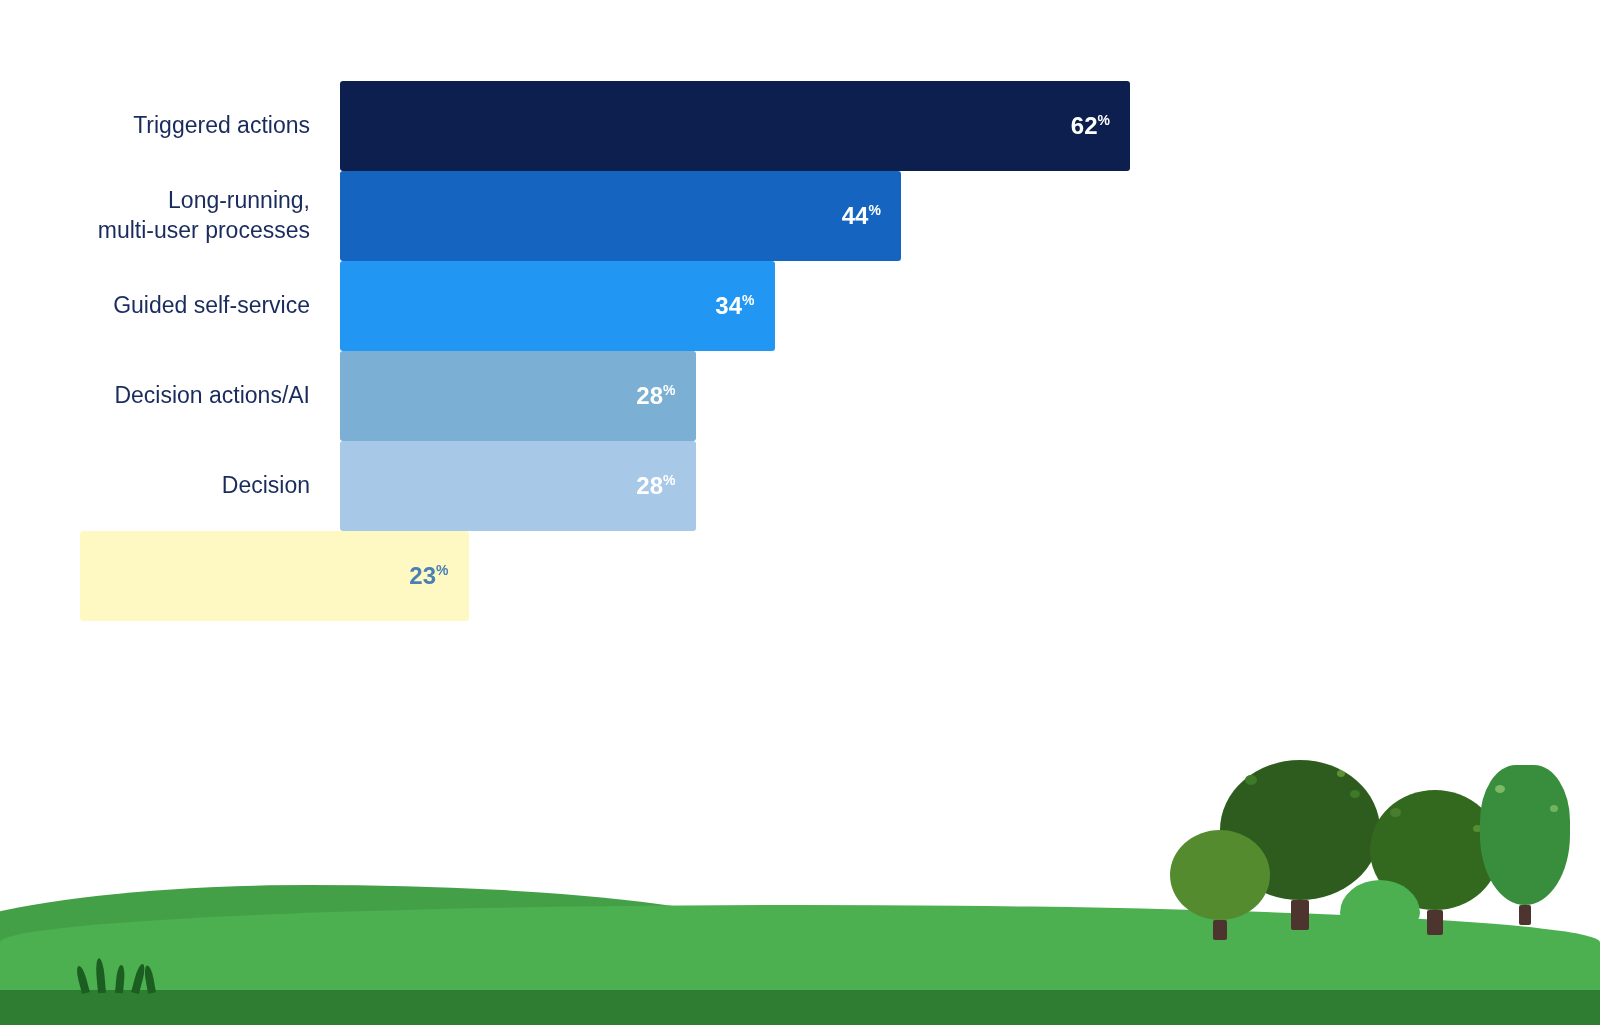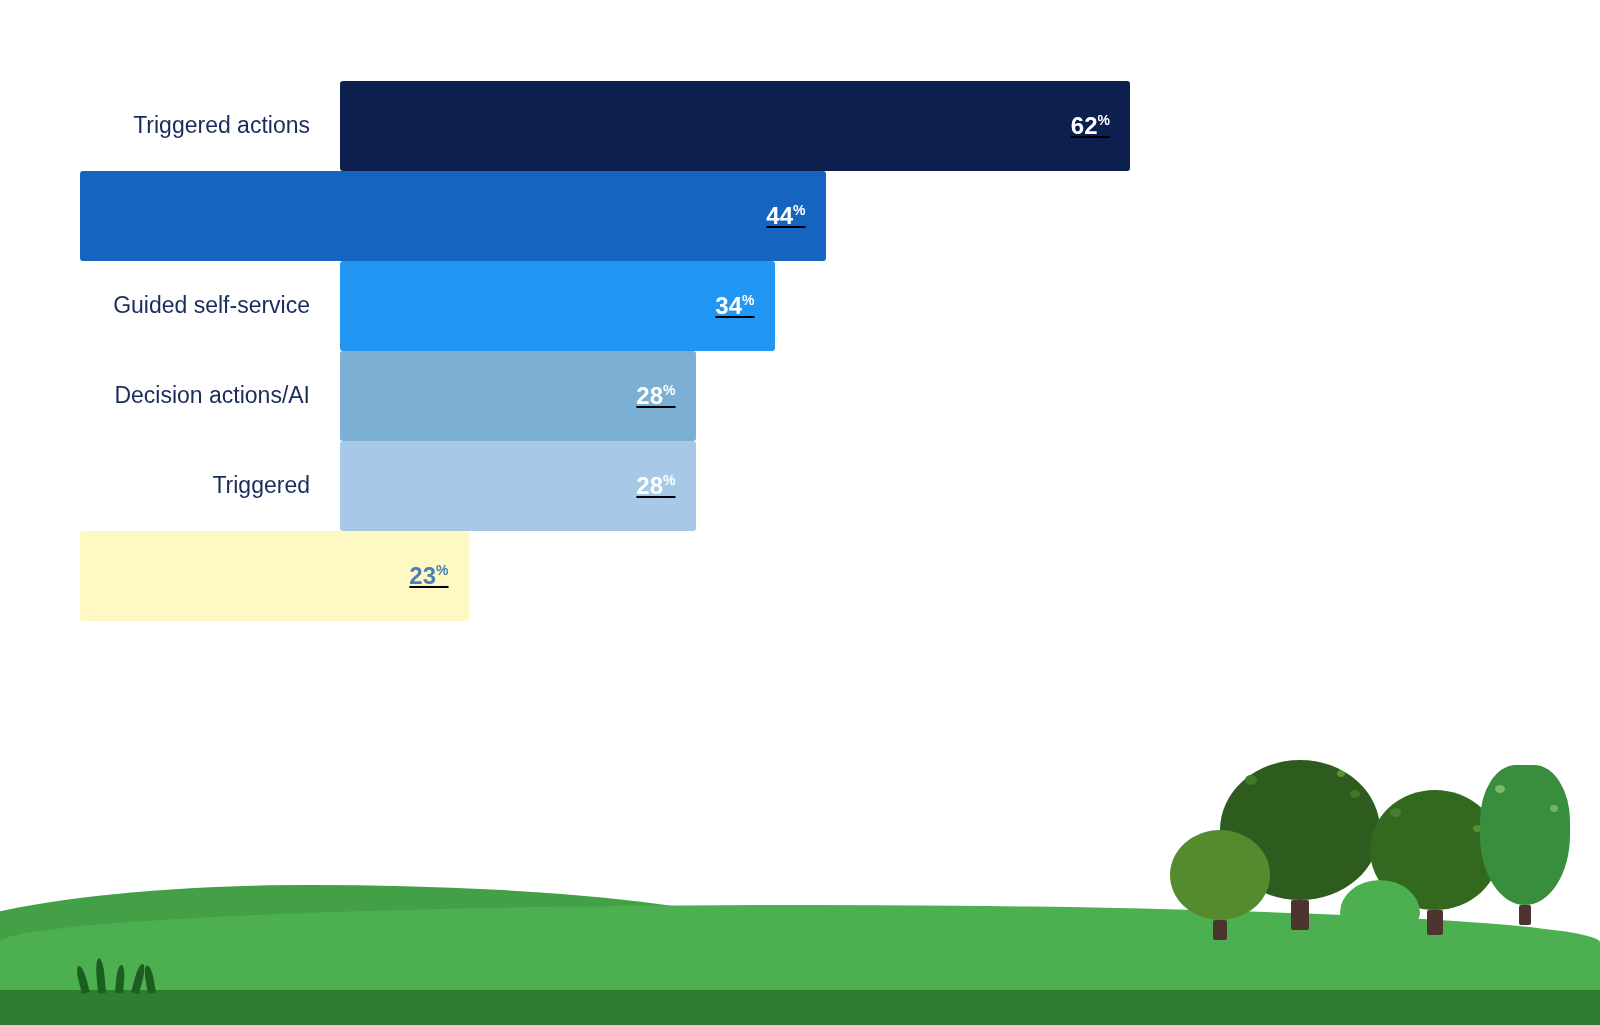--- a/index.html
+++ b/index.html
@@ -58,21 +58,20 @@
       font-size: 23px;
       font-weight: 400;
       line-height: 1.3;
     }
 
     .bar-wrapper {
       flex: 1;
       height: 72px;
       display: flex;
       align-items: center;
-      text-decoration: underline;
     }
 
     .bar {
       height: 90px;
       display: flex;
       align-items: center;
       justify-content: flex-end;
       padding-right: 20px;
       border-radius: 3px;
     }
@@ -318,20 +317,21 @@
 
   <div class="bar-row">
         <div class="bar-label">Triggered actions</div>
         <div class="bar-wrapper">
           <div class="bar bar-1" style="width: 100%;">
             <span class="bar-value">62<sup>%</sup></span>
           </div>
         </div>
       </div>
       <div class="bar-row">
+        <div class="bar-label">Long-running,<br>multi-user processes</div>
         <div class="bar-wrapper">
           <div class="bar bar-2" style="width: 71%;">
             <span class="bar-value">44<sup>%</sup></span>
           </div>
         </div>
       </div>
       <div class="bar-row">
         <div class="bar-label">Guided self-service</div>
         <div class="bar-wrapper">
           <div class="bar bar-3" style="width: 55%;">
@@ -341,21 +341,21 @@
       </div>
       <div class="bar-row">
         <div class="bar-label">Decision actions/AI</div>
         <div class="bar-wrapper">
           <div class="bar bar-4" style="width: 45%;">
             <span class="bar-value">28<sup>%</sup></span>
           </div>
         </div>
       </div>
       <div class="bar-row">
-        <div class="bar-label">Triggered</div>
+        <div class="bar-label">Decision</div>
         <div class="bar-wrapper">
           <div class="bar bar-5" style="width: 45%;">
             <span class="bar-value">28<sup>%</sup></span>
           </div>
         </div>
       </div>
       <div class="bar-row">
         <div class="bar-wrapper">
           <div class="bar bar-6" style="width: 37%;">
             <span class="bar-value">23<sup>%</sup></span>

